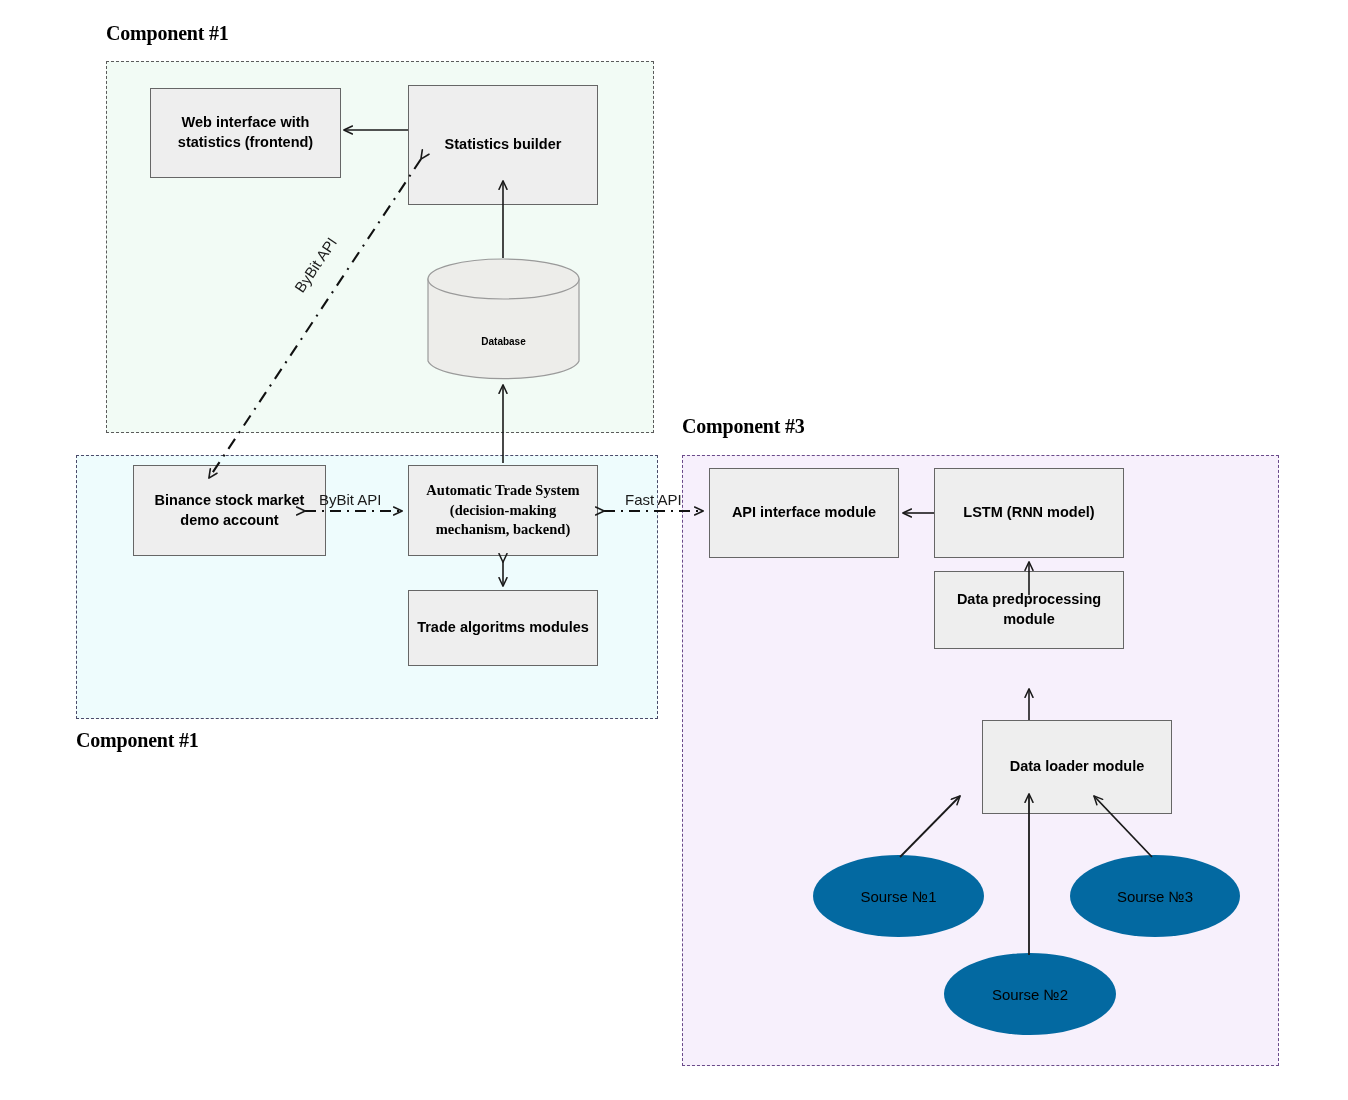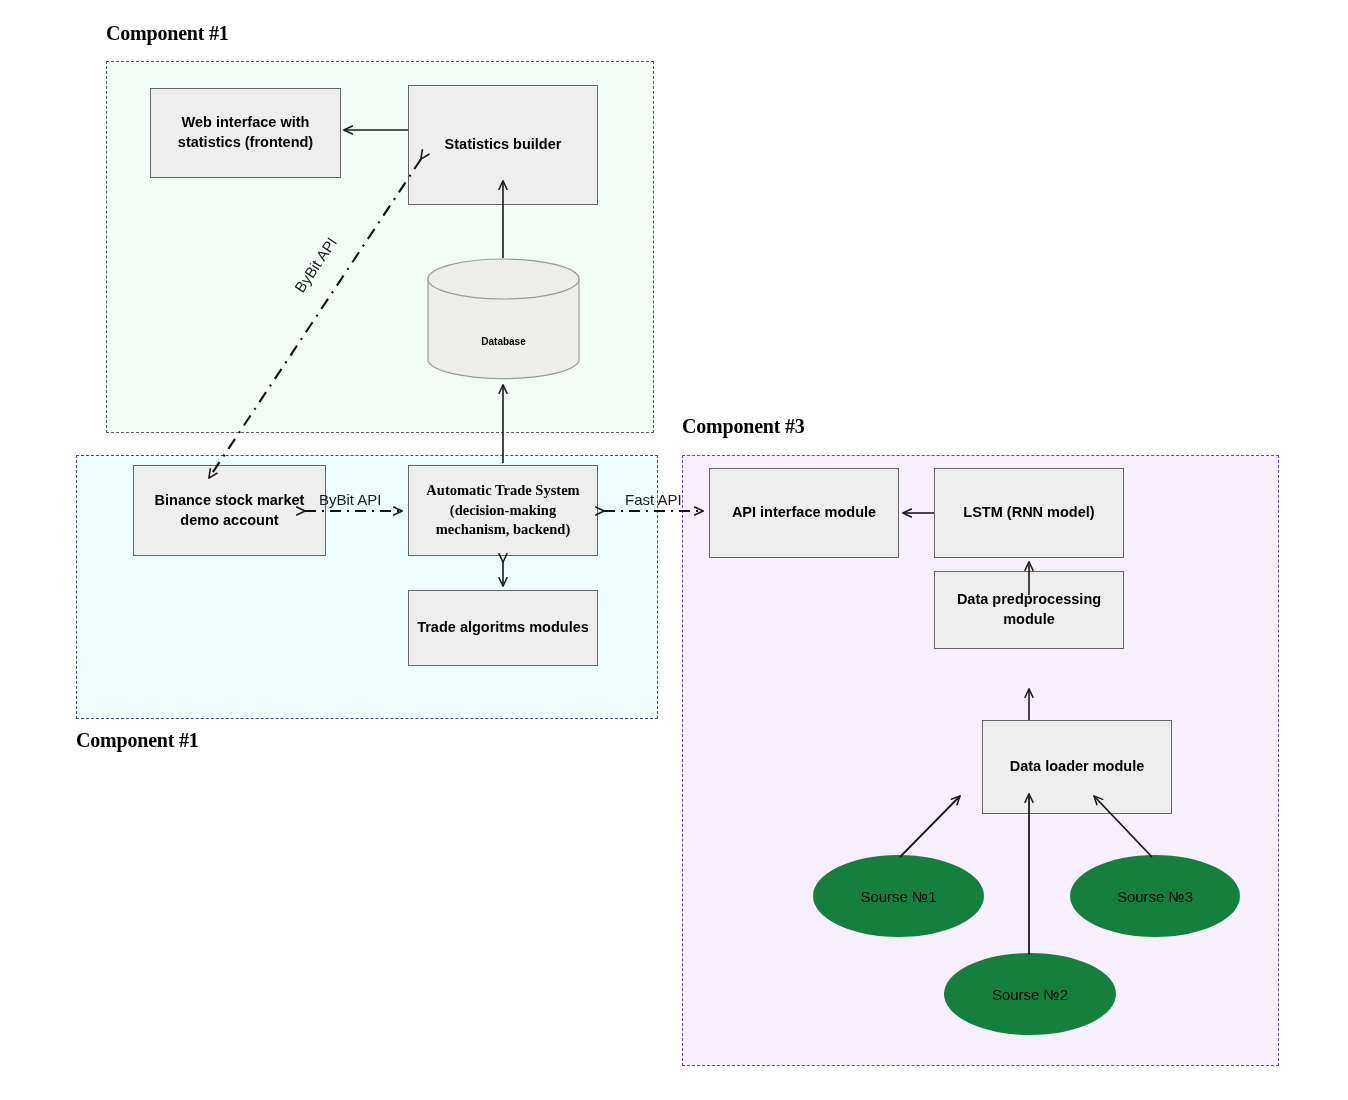--- a/index.html
+++ b/index.html
@@ -57,21 +57,21 @@
     text-align: center;
     font-weight: bold;
     font-size: 14.5px;
     line-height: 1.35;
     color: #000000;
     padding: 4px 6px;
   }
   .ellipse {
     position: absolute;
     box-sizing: border-box;
-    background: #15803d;
+    background: #0369a1;
     border-radius: 50%;
     display: flex;
     align-items: center;
     justify-content: center;
     text-align: center;
     font-weight: normal;
     font-size: 15px;
     color: #000000;
   }
   .cylinder {

